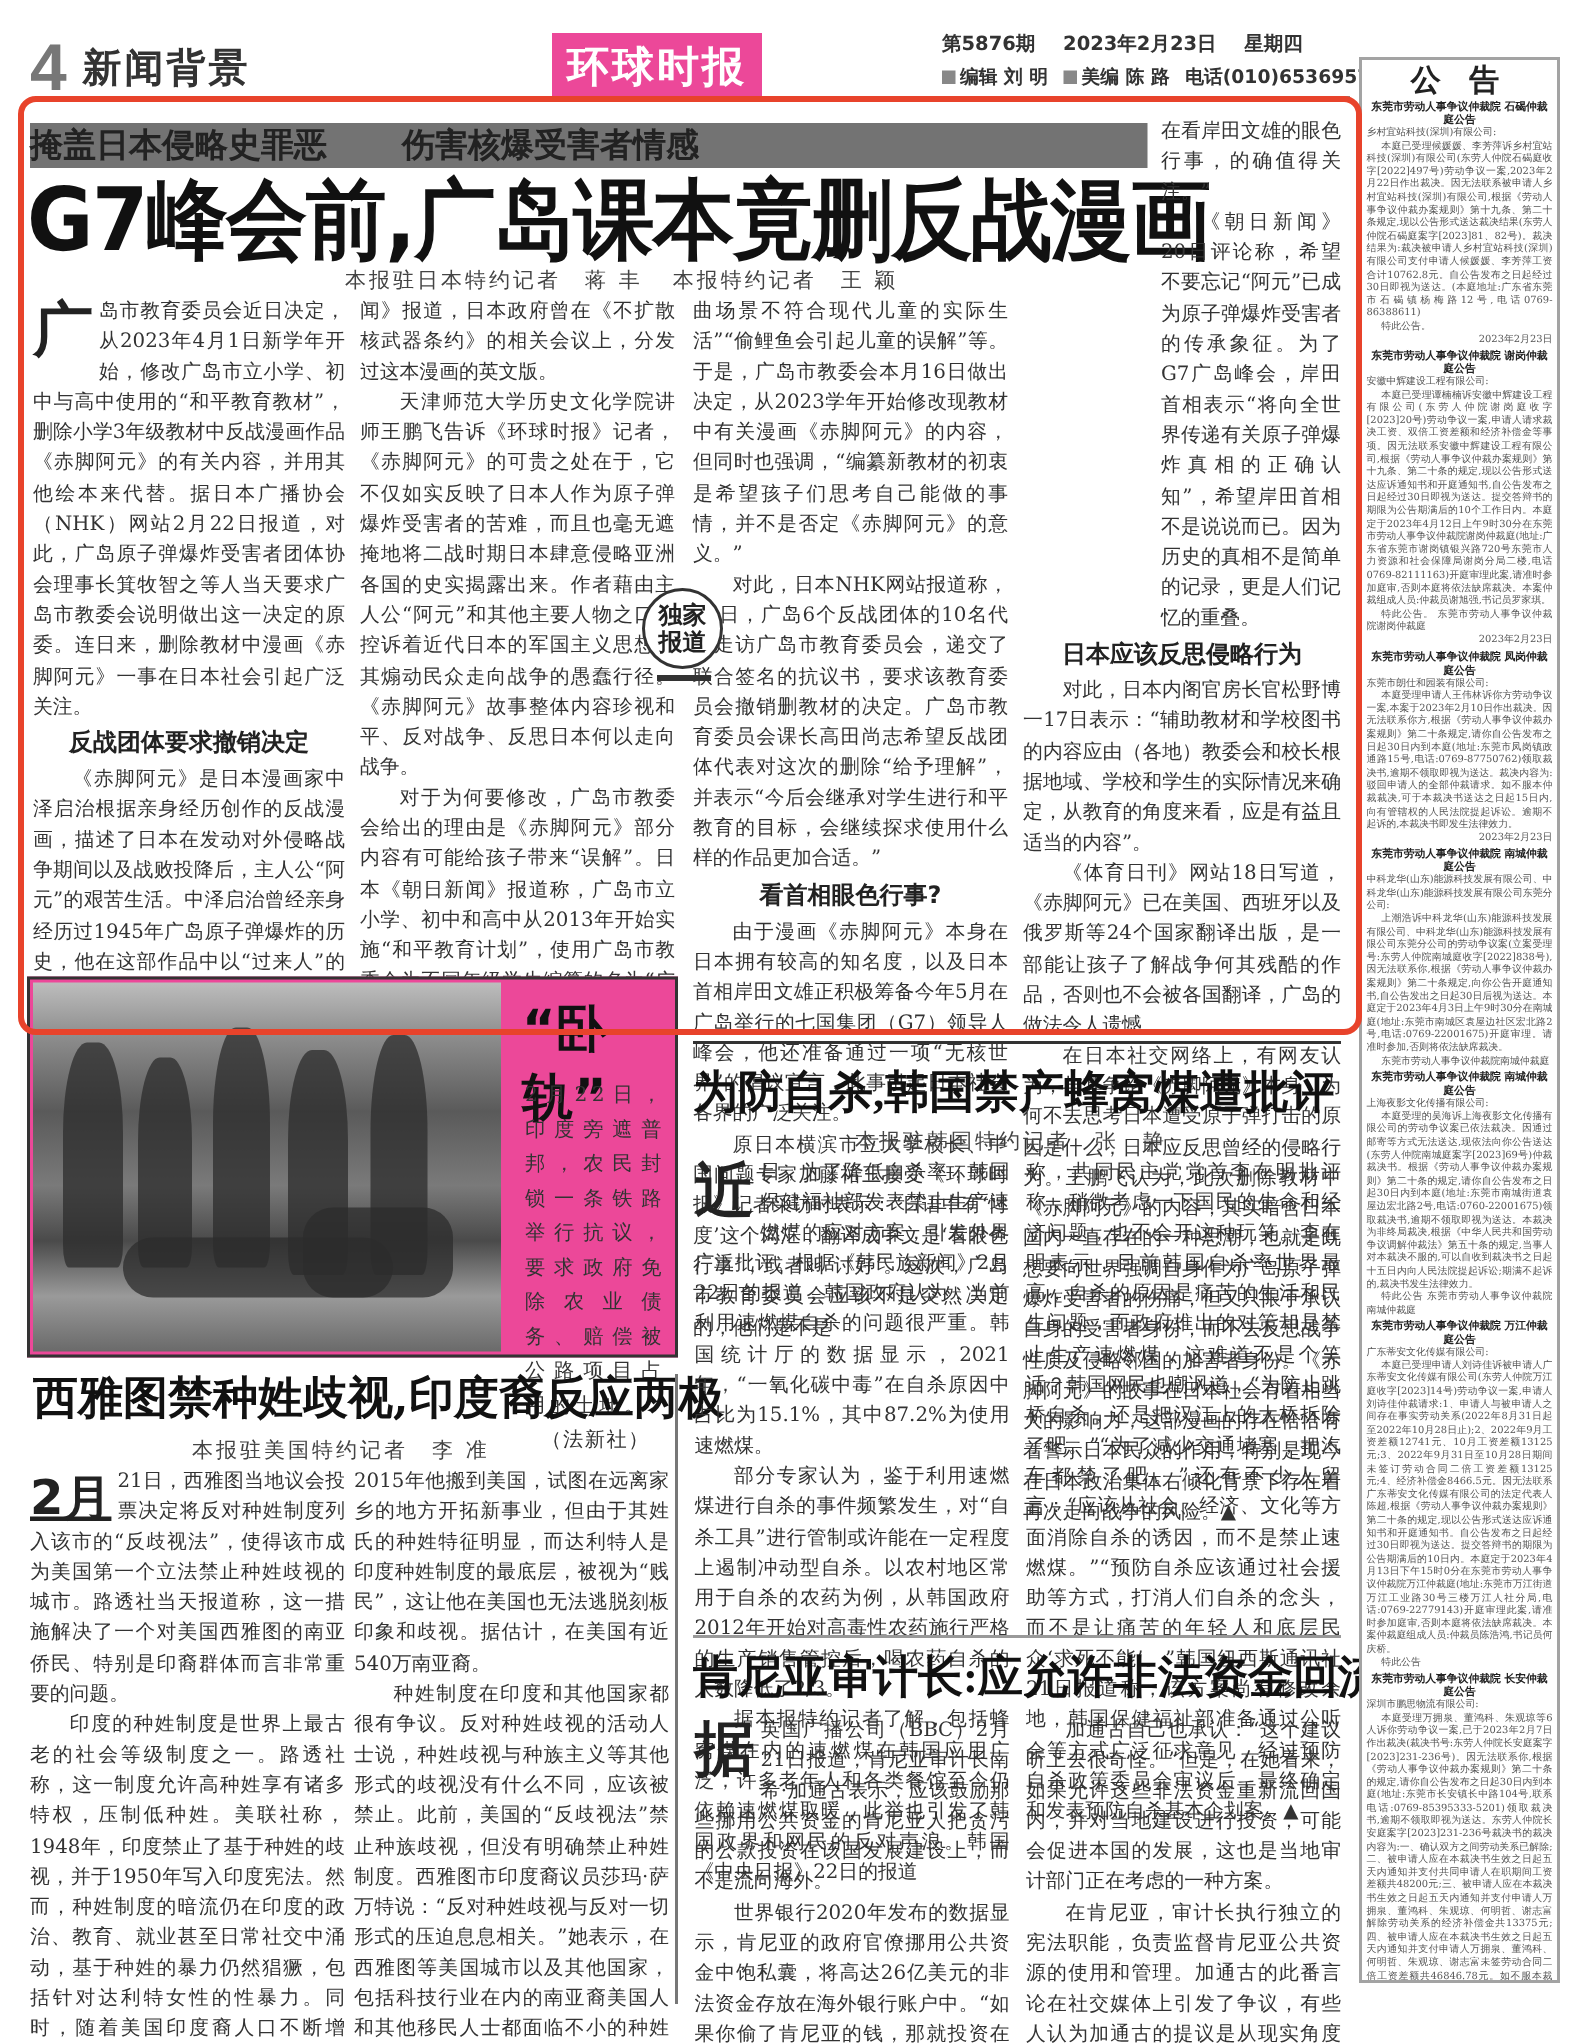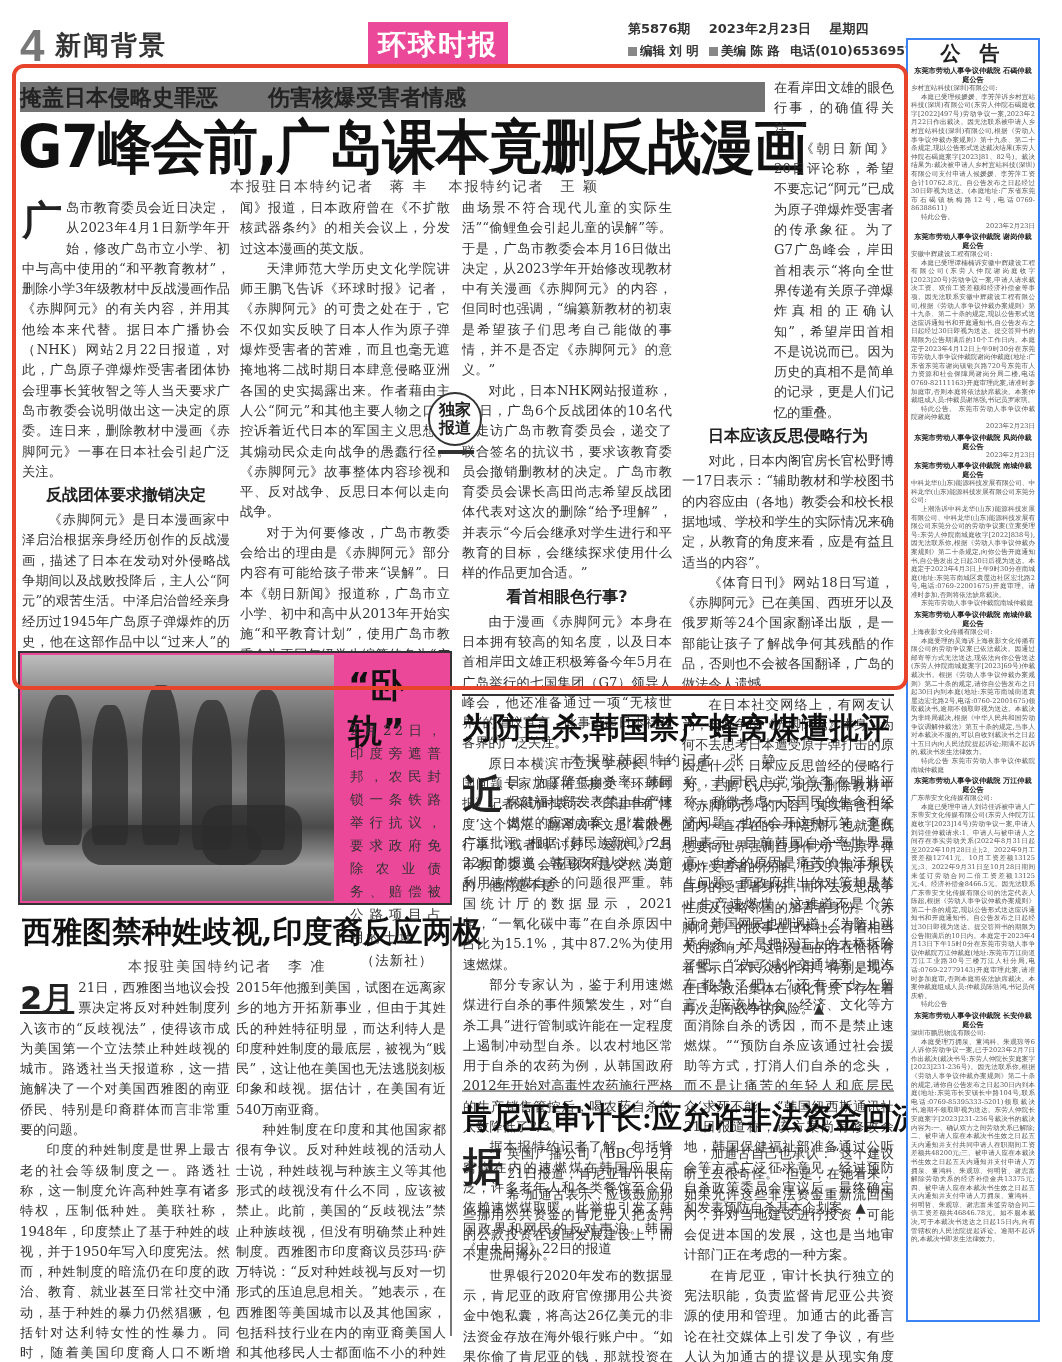--- a/index.html
+++ b/index.html
@@ -47,21 +47,21 @@
   .photo-caption { position: absolute; left: 330px; top: 66px; width: 94px; font: 13.5px/23px "DejaVu Serif", serif; color: #333; letter-spacing: 3px; text-align: justify; }
   .photo-caption .src { display: block; text-align: center; letter-spacing: 1px; }
 
   .section-head { position: absolute; font: bold 30px "DejaVu Serif", serif; color: #111; letter-spacing: 0px; }
   .section-head.sans { font-family: Liberation Serif, serif; }
   .sub-byline { position: absolute; font: 14px "DejaVu Serif", serif; color: #444; letter-spacing: 2px; }
   .vrule { position: absolute; width: 2px; background: #777; }
   .hrule { position: absolute; height: 2px; background: #999; }
 
   
-  .notices { position: absolute; left: 906px; top: 38px; width: 134px; height: 1284px; border: 2px solid #3b82f6; background: #fff; padding: 2px 3px; overflow: hidden; }
+  .notices { position: absolute; left: 906px; top: 38px; width: 134px; height: 1284px; border: 2px solid #a3a3a3; background: #fff; padding: 2px 3px; overflow: hidden; }
   .notices .ntitle { font: bold 20px "DejaVu Sans", sans-serif; text-align: center; letter-spacing: 6px; line-height: 22px; }
   .notices .nhead { font: bold 7.2px/9px "DejaVu Sans", sans-serif; text-align: center; color: #222; margin-top: 2px; }
   .notices .nbody { font: 6.6px/8.6px "DejaVu Serif", serif; color: #555; text-align: justify; }
   .notices .nbody p { text-indent: 1.5em; }
   .notices .nbody p.ni { text-indent: 0; }
   .notices .ndate { font: 6.6px/8.6px "DejaVu Serif", serif; color: #555; text-align: right; }
 </style>
 </head>
 <body>
 
@@ -203,20 +203,24 @@
       <div class="nbody">
         <p class="ni">安徽中辉建设工程有限公司:</p>
         <p>本庭已受理谭楠楠诉安徽中辉建设工程有限公司(东劳人仲院谢岗庭收字[2023]20号)劳动争议一案,申请人请求裁决工资、双倍工资差额和经济补偿金等事项。因无法联系安徽中辉建设工程有限公司,根据《劳动人事争议仲裁办案规则》第十九条、第二十条的规定,现以公告形式送达应诉通知书和开庭通知书,自公告发布之日起经过30日即视为送达。提交答辩书的期限为公告期满后的10个工作日内。本庭定于2023年4月12日上午9时30分在东莞市劳动人事争议仲裁院谢岗仲裁庭(地址:广东省东莞市谢岗镇银兴路720号东莞市人力资源和社会保障局谢岗分局二楼,电话0769-82111163)开庭审理此案,请准时参加庭审,否则本庭将依法缺席裁决。本案仲裁组成人员:仲裁员谢旭强,书记员罗家琪。</p>
         <p>特此公告。 东莞市劳动人事争议仲裁院谢岗仲裁庭</p>
       </div>
       <div class="ndate">2023年2月23日</div>
     </div>
 
     <div>
       <div class="nhead">东莞市劳动人事争议仲裁院 凤岗仲裁庭公告</div>
+      <div class="nbody">
+        <p class="ni">东莞市朗仕和园装有限公司:</p>
+        <p>本庭受理申请人王伟林诉你方劳动争议一案,本案于2023年2月10日作出裁决。因无法联系你方,根据《劳动人事争议仲裁办案规则》第二十条规定,请你自公告发布之日起30日内到本庭(地址:东莞市凤岗镇政通路15号,电话:0769-87750762)领取裁决书,逾期不领取即视为送达。裁决内容为:驳回申请人的全部仲裁请求。如不服本仲裁裁决,可于本裁决书送达之日起15日内,向有管辖权的人民法院提起诉讼。逾期不起诉的,本裁决书即发生法律效力。</p>
+      </div>
       <div class="ndate">2023年2月23日</div>
     </div>
 
     <div>
       <div class="nhead">东莞市劳动人事争议仲裁院 南城仲裁庭公告</div>
       <div class="nbody">
         <p class="ni">中科龙华(山东)能源科技发展有限公司、中科龙华(山东)能源科技发展有限公司东莞分公司:</p>
         <p>上潮浩诉中科龙华(山东)能源科技发展有限公司、中科龙华(山东)能源科技发展有限公司东莞分公司的劳动争议案(立案受理号:东劳人仲院南城庭收字[2022]838号),因无法联系你,根据《劳动人事争议仲裁办案规则》第二十条规定,向你公告开庭通知书,自公告发出之日起30日后视为送达。本庭定于2023年4月3日上午9时30分在南城庭(地址:东莞市南城区袁屋边社区宏北路2号,电话:0769-22001675)开庭审理。请准时参加,否则将依法缺席裁决。</p>
         <p>东莞市劳动人事争议仲裁院南城仲裁庭</p>
       </div>

